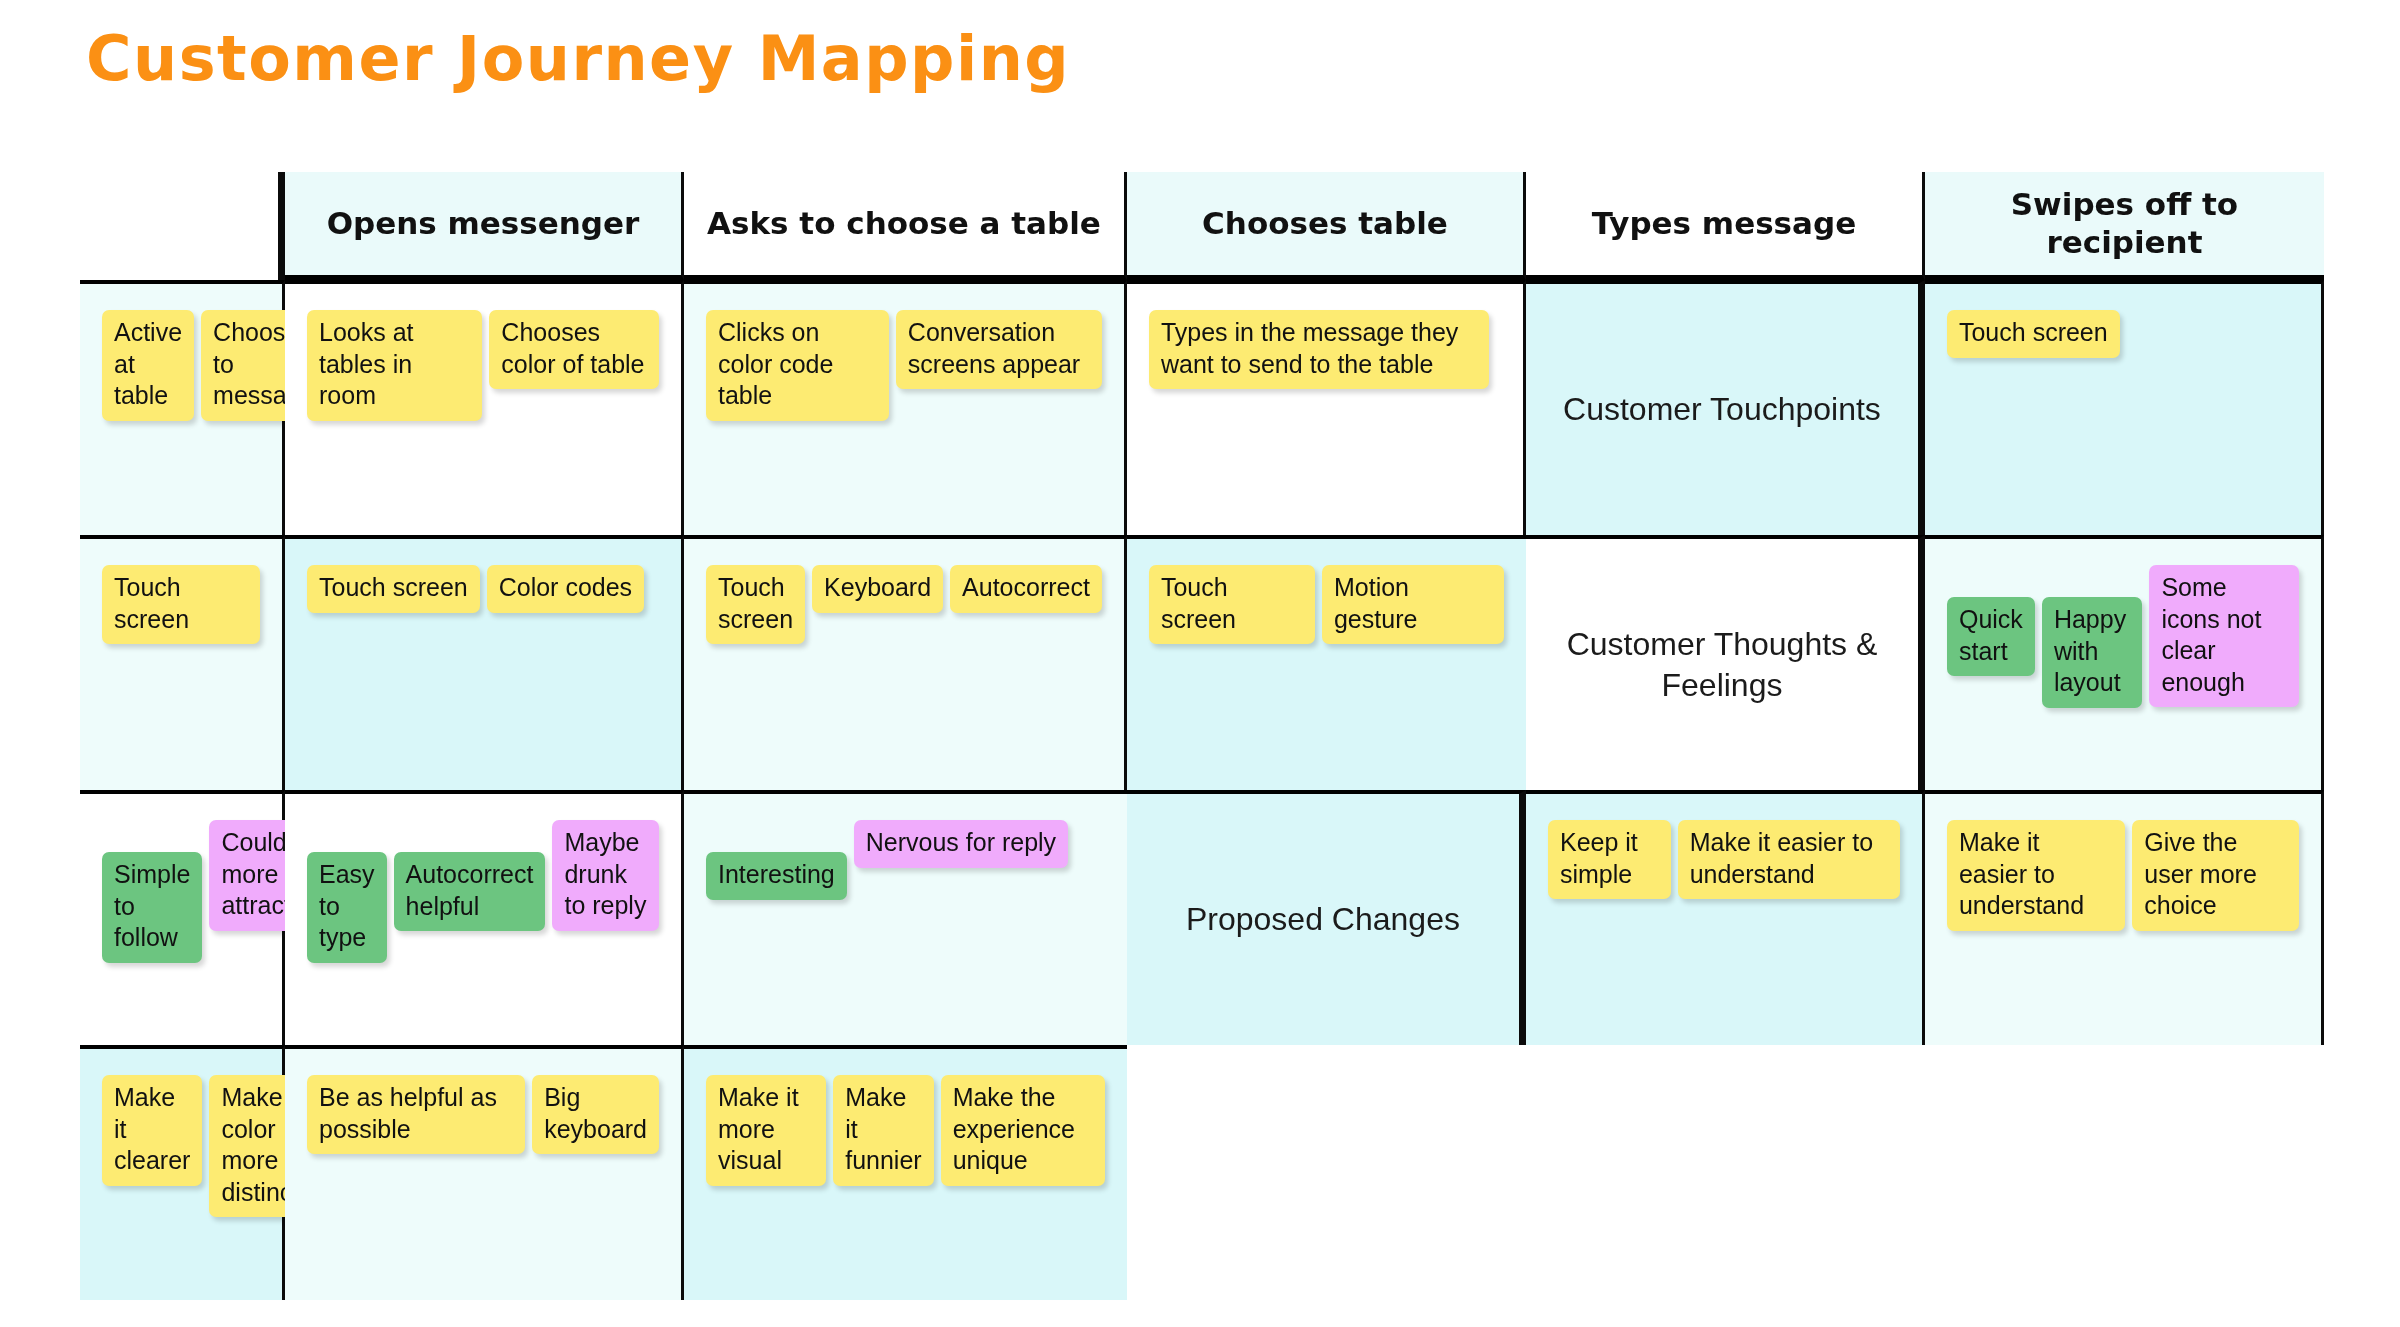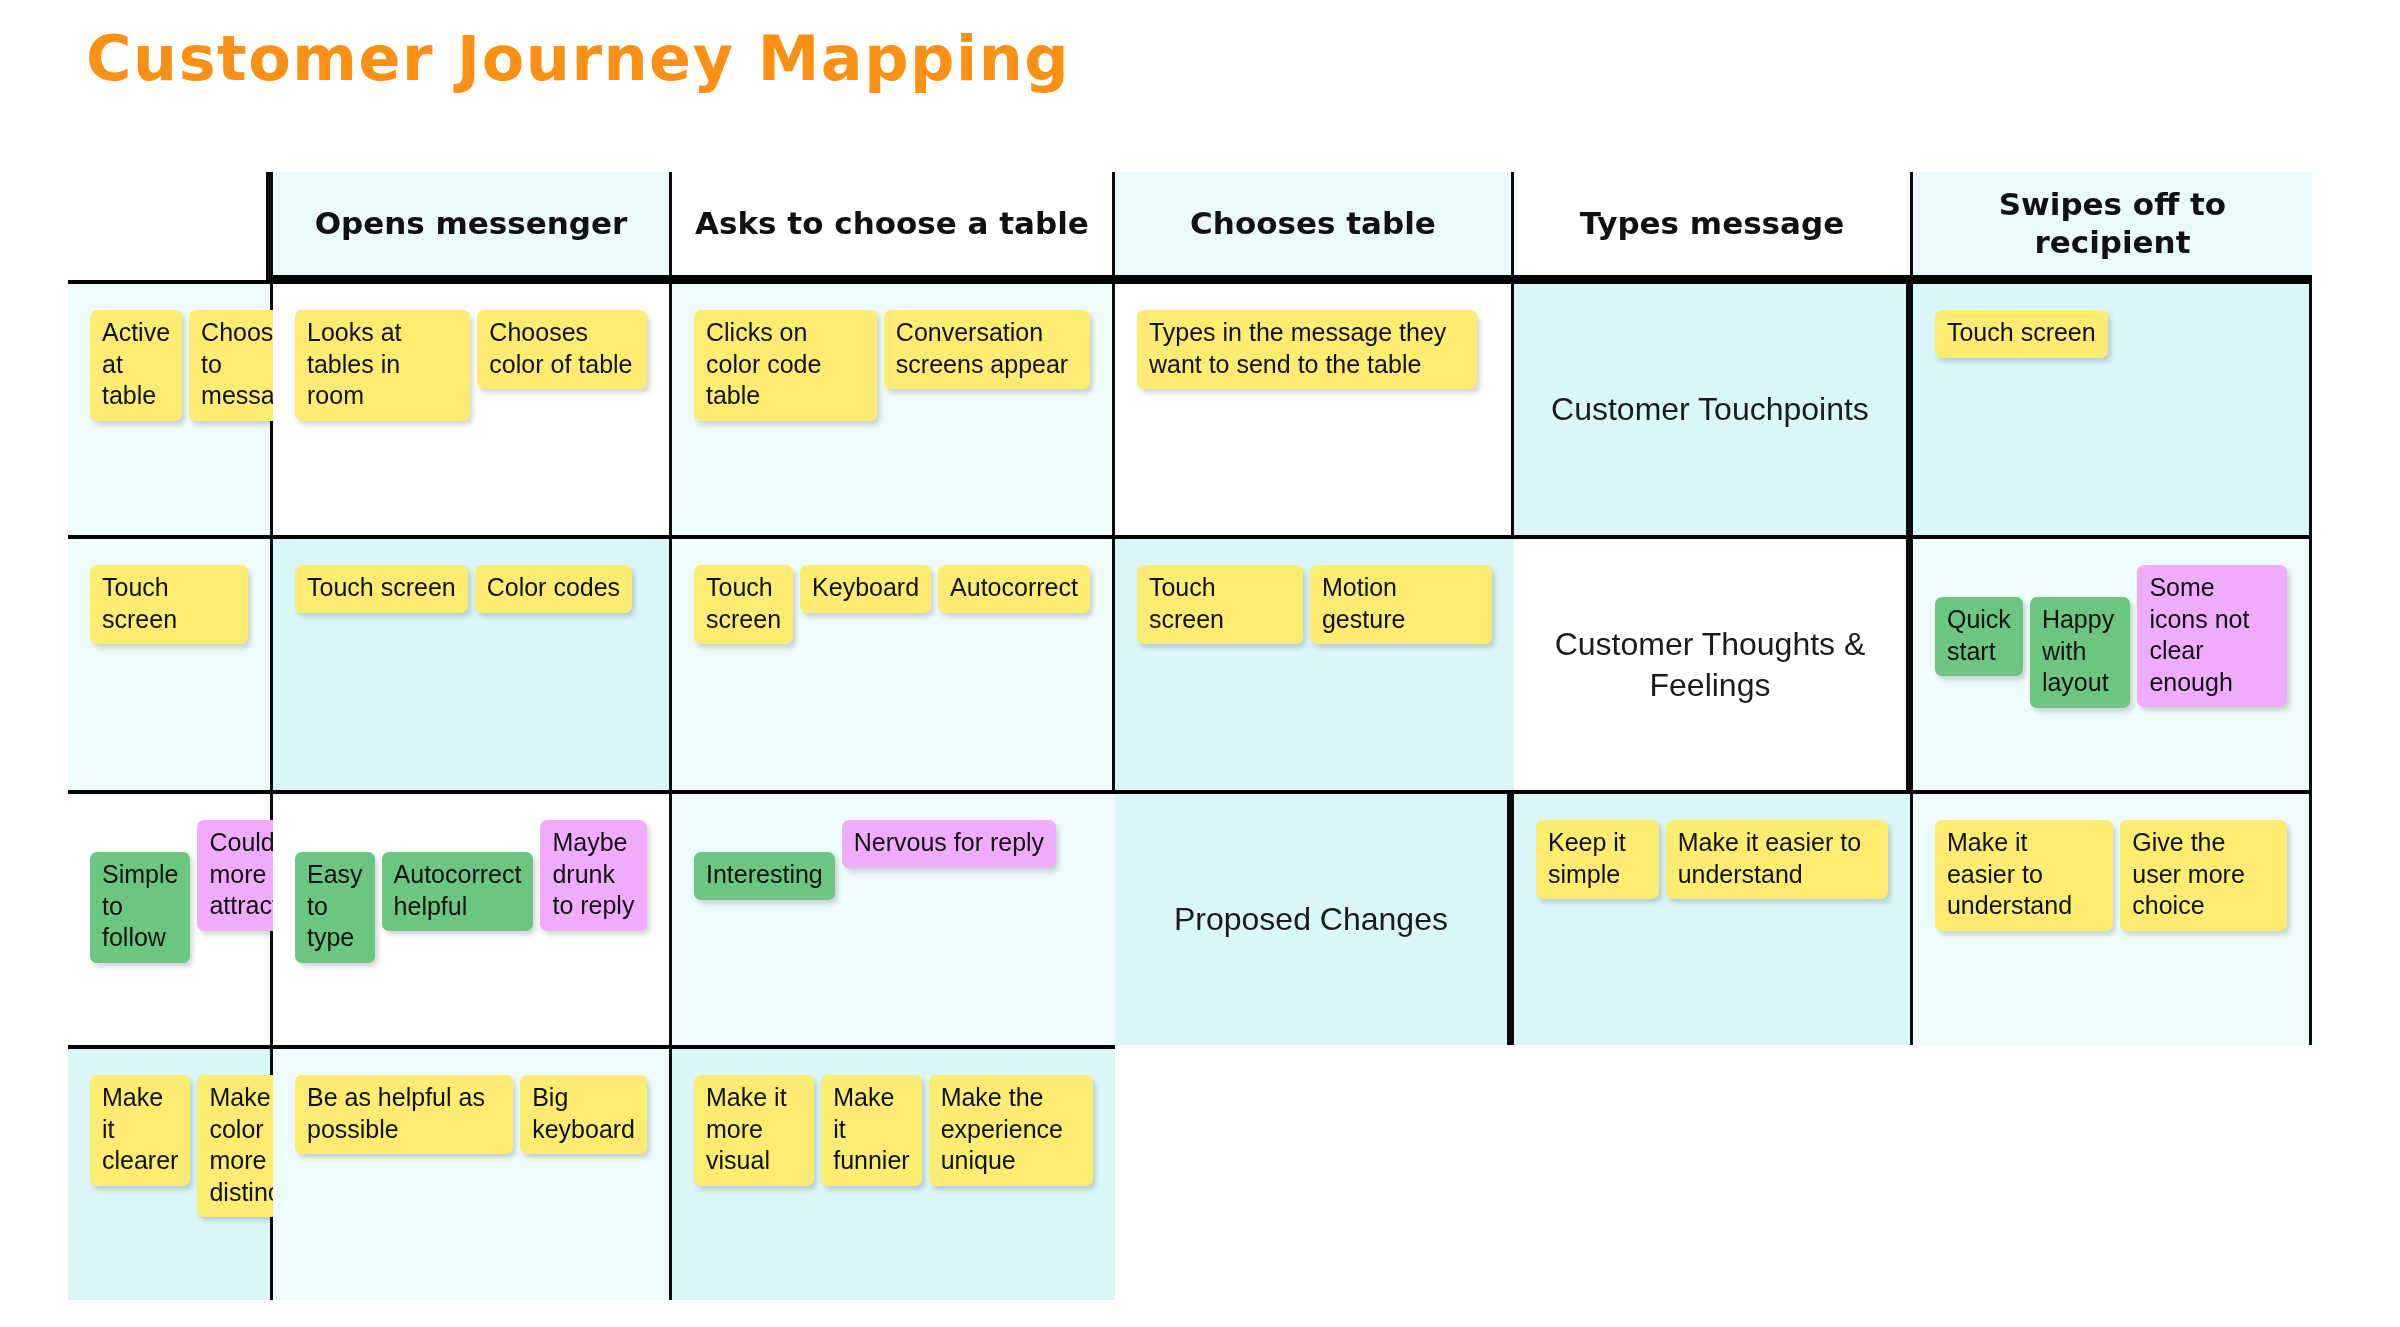--- a/index.html
+++ b/index.html
@@ -29,21 +29,21 @@
     font-weight: 700;
     font-size: 62px;
     letter-spacing: 1.5px;
     color: #fb9014;
     white-space: nowrap;
   }
 
   
   .jmap {
     position: absolute;
-    left: 68px;
+    left: 80px;
     top: 172px;
     width: 2244px;
     height: 1130px;
     display: grid;
     grid-template-columns: 205px repeat(5, 1fr);
     grid-template-rows: 108px repeat(4, 255px);
   }
 
   .cell {
     position: relative;

